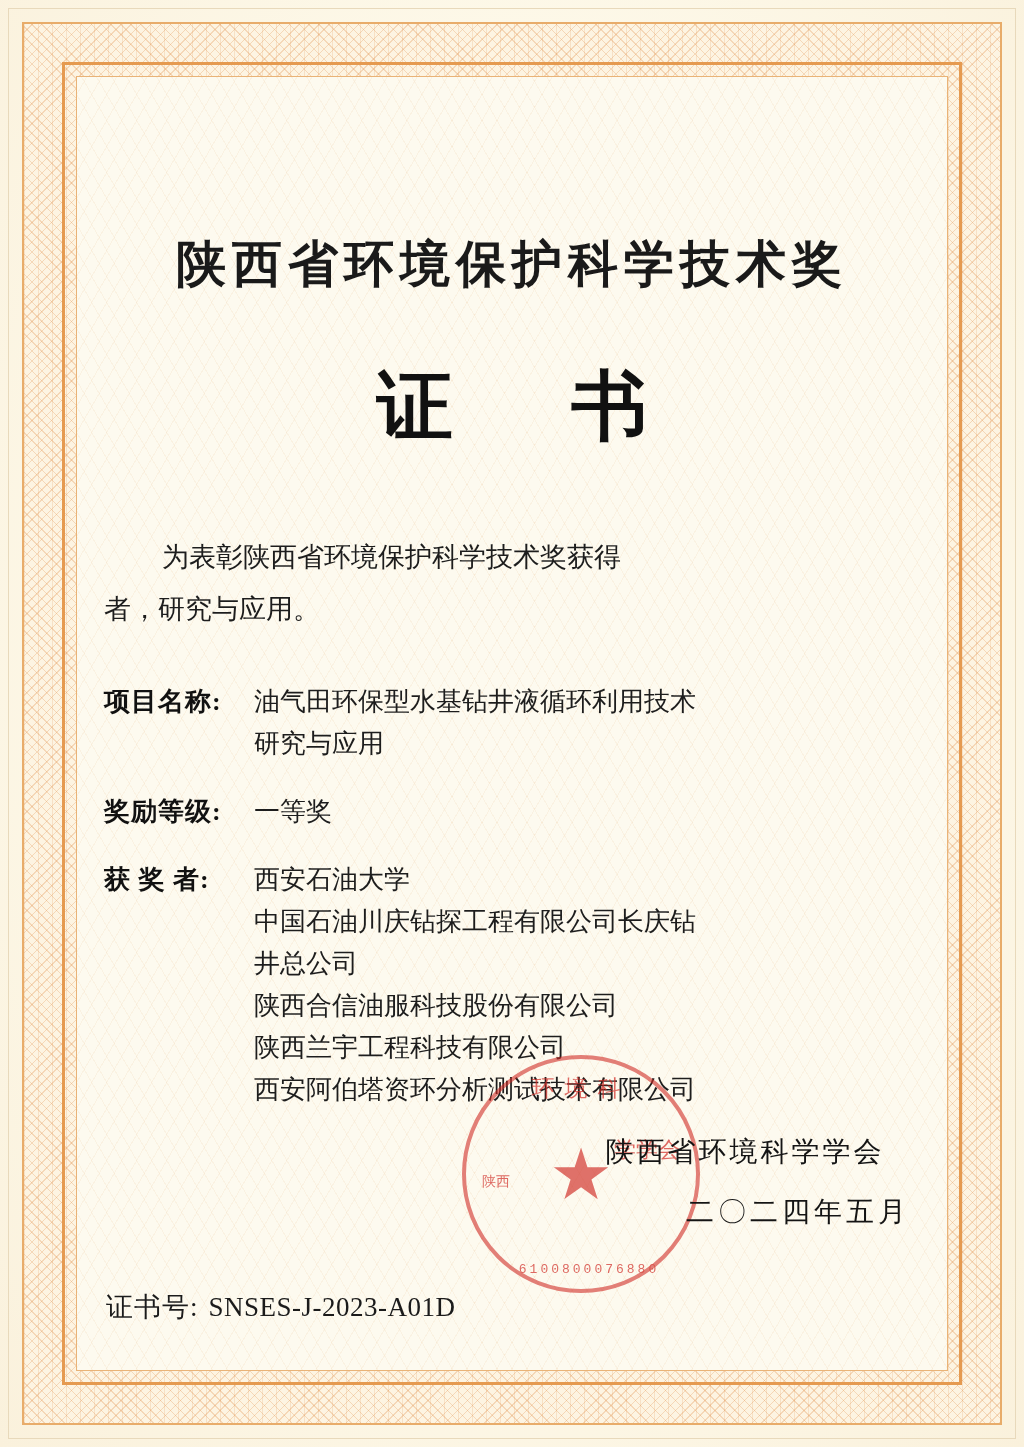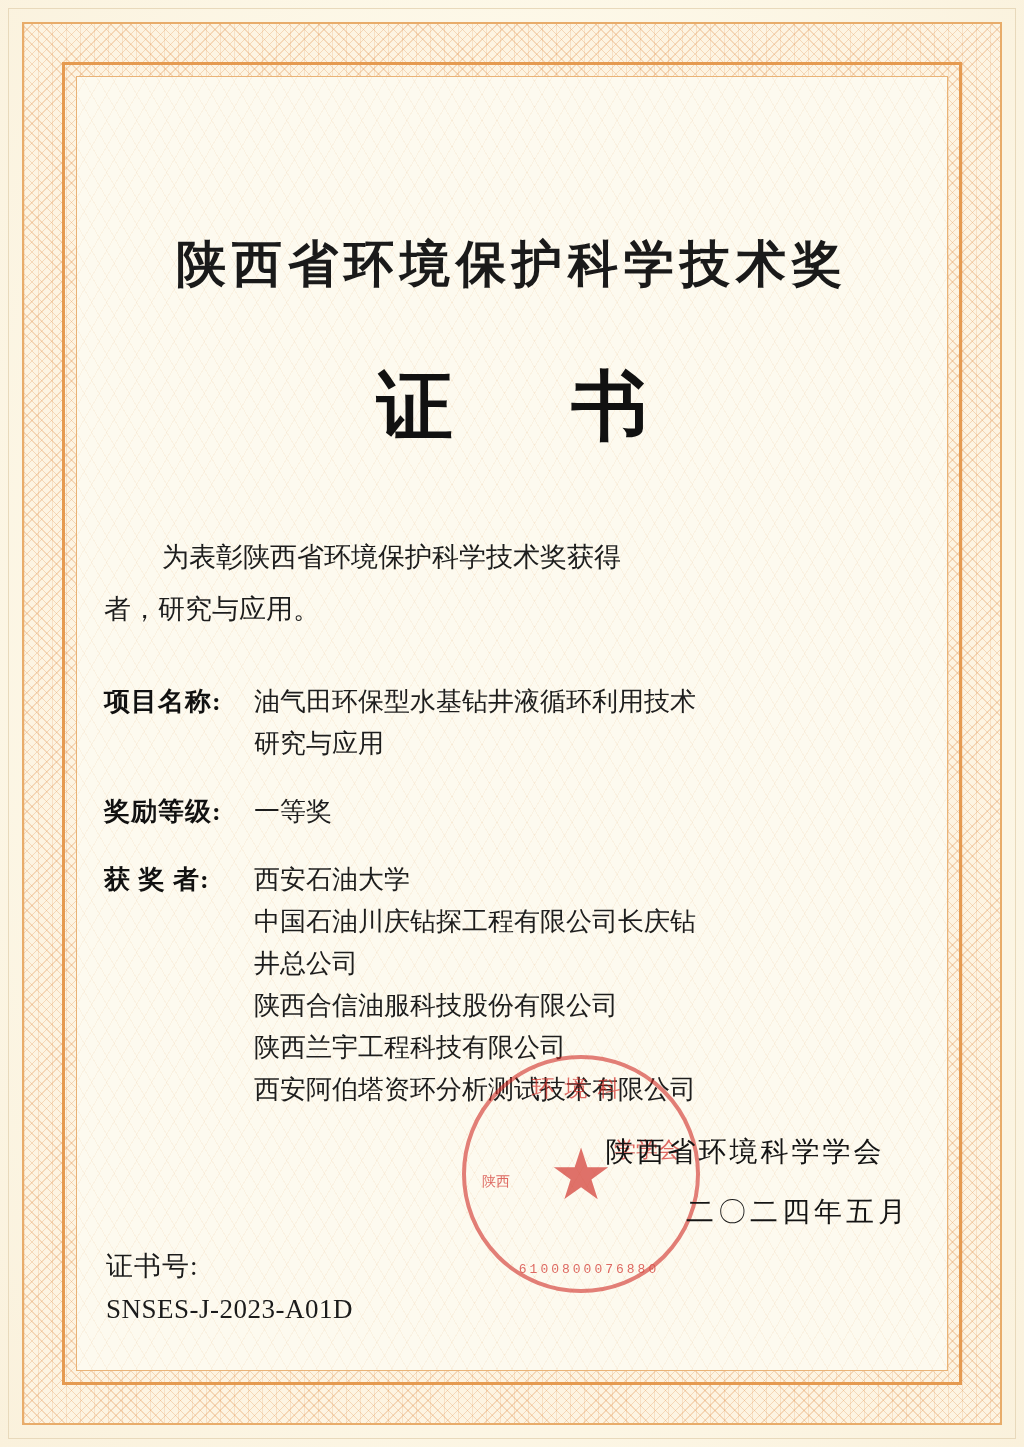--- a/index.html
+++ b/index.html
@@ -241,21 +241,20 @@
 
   .cert-number {
     position: absolute;
     left: 10px;
     bottom: 26px;
     font-size: 27px;
     color: #1b1b1b;
     display: flex;
     align-items: baseline;
     gap: 10px;
-    flex-direction: column;
   }
   .cert-number .cn-label { letter-spacing: 1px; }
   .cert-number .cn-value {
     font-family: "Liberation Serif", "DejaVu Serif", serif;
     letter-spacing: 0.5px;
   }
 </style>
 </head>
 <body>
 

